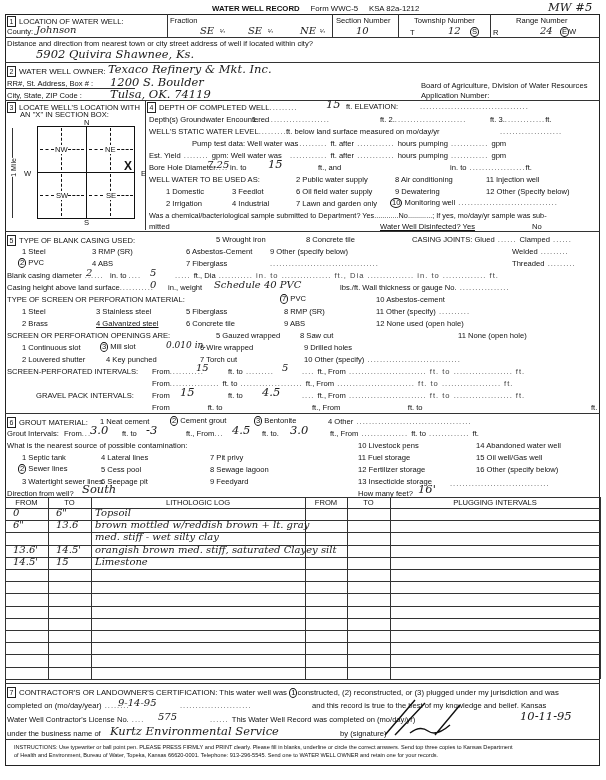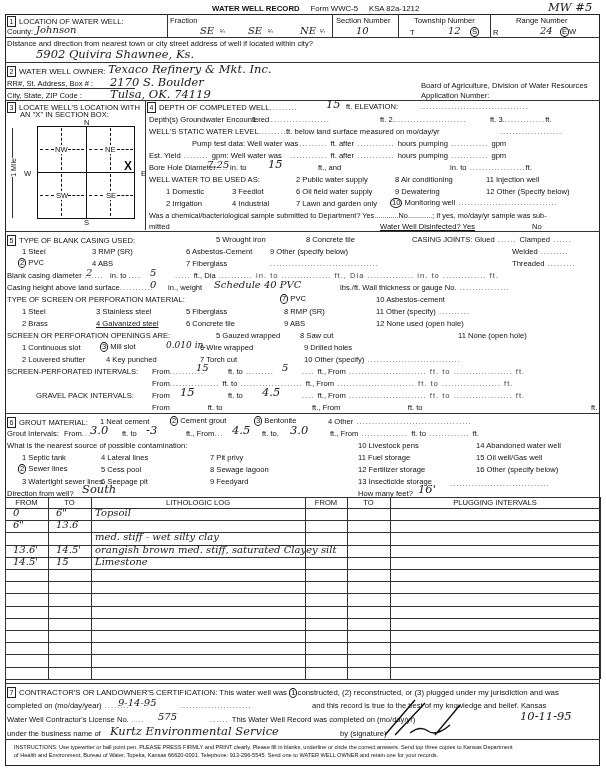--- a/index.html
+++ b/index.html
@@ -56,21 +56,21 @@
 <div class="abs hw" style="left:540px;top:25px;">24</div>
 <div class="abs" style="left:560px;top:27px;"><span class="circ">E</span><span>W</span></div>
 
 <div class="abs" style="left:7px;top:39px;">Distance and direction from nearest town or city street address of well if located within city?</div>
 <div class="abs hw hw-lg" style="left:36px;top:47px;">5902  Quivira     Shawnee,  Ks.</div>
 <div class="hl" style="left:5px;top:62px;width:595px;"></div>
 
 <div class="abs" style="left:7px;top:66px;font-size:8px;"><span class="num">2</span><span>WATER WELL OWNER:</span></div>
 <div class="abs hw hw-lg" style="left:108px;top:62px;">Texaco Refinery &amp; Mkt. Inc.</div>
 <div class="abs" style="left:7px;top:79px;">RR#, St. Address, Box # :</div>
-<div class="abs hw hw-lg" style="left:110px;top:75px;">2170  S. Boulder</div>
+<div class="abs hw hw-lg" style="left:110px;top:75px;">1200  S. Boulder</div>
 <div class="abs" style="left:7px;top:91px;">City, State, ZIP Code      :</div>
 <div class="abs hw hw-lg" style="left:110px;top:87px;">Tulsa,  OK.   74119</div>
 <div class="abs" style="left:421px;top:81px;">Board of Agriculture, Division of Water Resources</div>
 <div class="abs" style="left:421px;top:91px;">Application Number:</div>
 <div class="hl" style="left:5px;top:88px;width:130px;"></div>
 <div class="hl" style="left:5px;top:100px;width:595px;"></div>
 
 <div class="vl" style="left:145px;top:100px;height:130px;"></div>
 <div class="abs" style="left:7px;top:102px;"><span class="num">3</span><span>LOCATE WELL'S LOCATION WITH</span></div>
 <div class="abs" style="left:20px;top:110px;">AN "X" IN SECTION BOX:</div>
@@ -281,20 +281,21 @@
     <div class="hl" style="left: 0px; top: 23.2px; width: 595px;"></div>
     <div style="position: absolute; left: 0px; top: 11px; width: 595px; height: 12.2px;">
       <div class="abs hw" style="left: 8px; top: -1px;">0</div>
       <div class="abs hw" style="left: 51px; top: -1px;">6"</div>
       <div class="abs hw" style="left: 90px; top: -1px;">Topsoil</div>
     </div>
     <div class="hl" style="left: 0px; top: 35.4px; width: 595px;"></div>
     <div style="position: absolute; left: 0px; top: 23.2px; width: 595px; height: 12.2px;">
       <div class="abs hw" style="left: 8px; top: -1px;">6"</div>
       <div class="abs hw" style="left: 51px; top: -1px;">13.6</div>
+      <div class="abs hw" style="left: 90px; top: -1px;">brown mottled w/reddish brown + lt. gray</div>
     </div>
     <div class="hl" style="left: 0px; top: 47.6px; width: 595px;"></div>
     <div style="position: absolute; left: 0px; top: 35.4px; width: 595px; height: 12.2px;">
       <div class="abs hw" style="left: 8px; top: -1px;"></div>
       <div class="abs hw" style="left: 51px; top: -1px;"></div>
       <div class="abs hw" style="left: 90px; top: -1px;">med. stiff - wet  silty clay</div>
     </div>
     <div class="hl" style="left: 0px; top: 59.8px; width: 595px;"></div>
     <div style="position: absolute; left: 0px; top: 47.6px; width: 595px; height: 12.2px;">
       <div class="abs hw" style="left: 8px; top: -1px; text-align: center;">13.6'</div>

